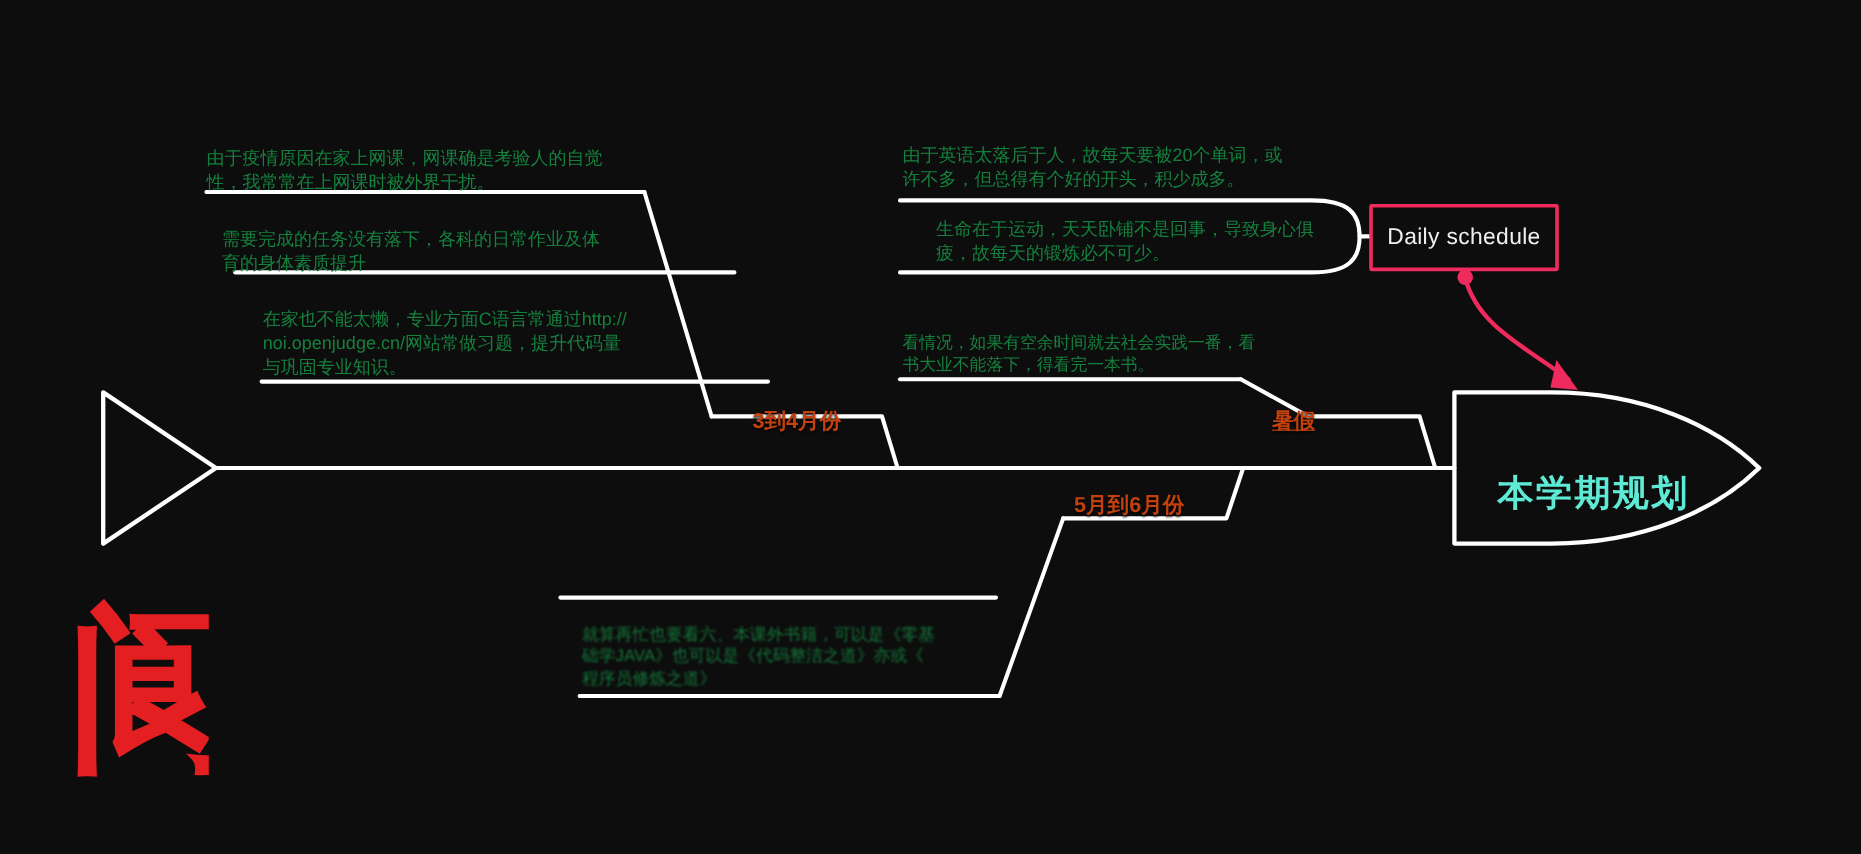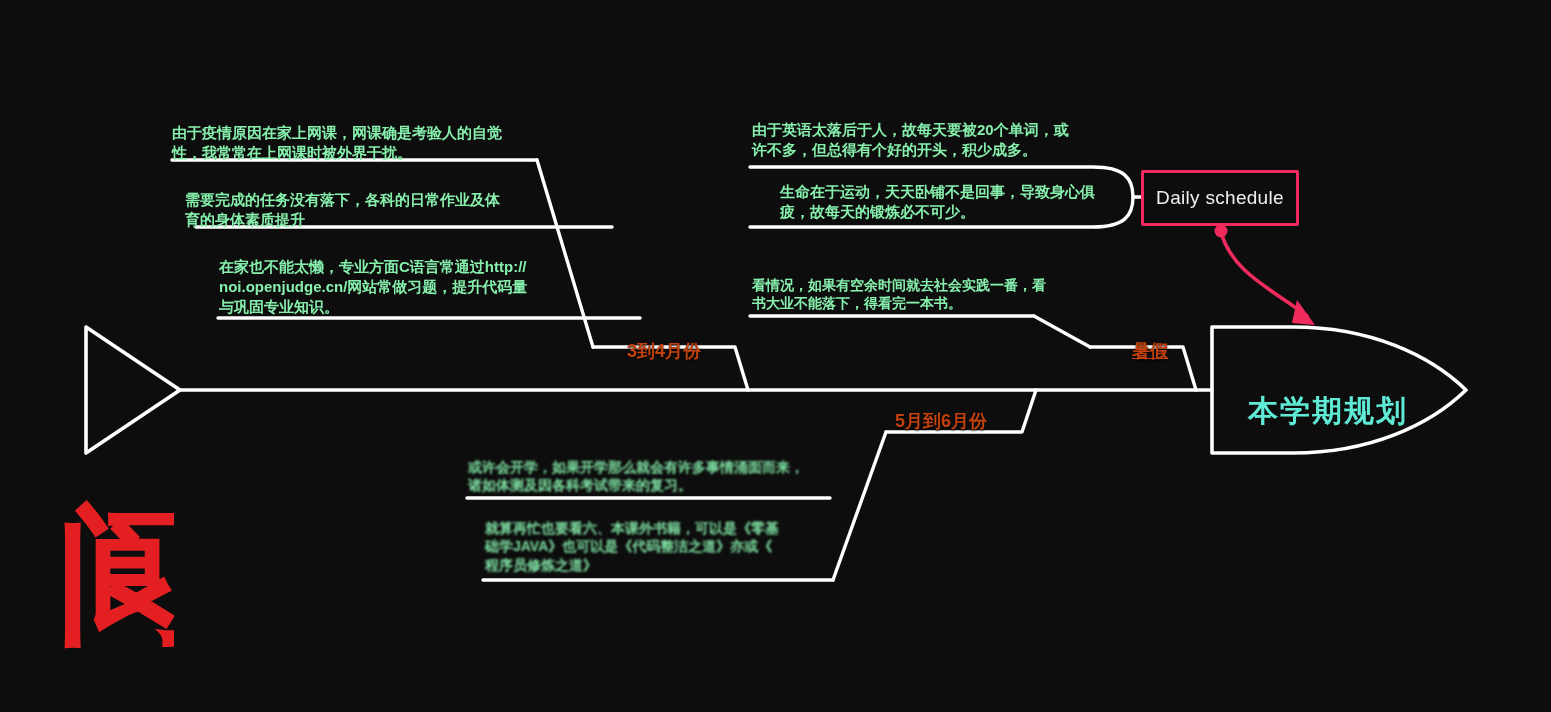--- a/index.html
+++ b/index.html
@@ -17,22 +17,22 @@
   }
   svg.layer {
     position: absolute;
     left: 0; top: 0;
     width: 1551px;
     height: 712px;
     pointer-events: none;
   }
   .txtblock {
     position: absolute;
-    color: #86efac;
-    font-weight: bold;
+    color: #15803d;
+    font-weight: normal;
     font-family: "Liberation Sans", "DejaVu Sans", sans-serif;
     line-height: 1.32;
     letter-spacing: 0px;
     white-space: pre-wrap;
   }
   .blur1 { filter: blur(0.35px); }
   .blur2 { filter: blur(0.9px); opacity: .93; }
   .stage-label {
     position: absolute;
     color: #c2410c;
@@ -147,32 +147,30 @@
 
   <div class="txtblock blur1" style="left:752px; top:120px; width:340px; font-size:15px;">由于英语太落后于人，故每天要被20个单词，或
 许不多，但总得有个好的开头，积少成多。</div>
 
   <div class="txtblock blur1" style="left:762px; top:182px; width:330px; font-size:15px;margin-left:18px;">生命在于运动，天天卧铺不是回事，导致身心俱
 疲，故每天的锻炼必不可少。</div>
 
   <div class="txtblock blur1" style="left:752px; top:276px; width:340px; font-size:14px;">看情况，如果有空余时间就去社会实践一番，看
 书大业不能落下，得看完一本书。</div>
 
-  <div class="txtblock blur2" style="left:468px; top:458px; width:375px; font-size:14px;">或许会开学，如果开学那么就会有许多事情涌面而来，
-诸如体测及因各科考试带来的复习。</div>
 
   <div class="txtblock blur2" style="left:485px; top:519px; width:340px; font-size:14px;">就算再忙也要看六、本课外书籍，可以是《零基
 础学JAVA》也可以是《代码整洁之道》亦或《
 程序员修炼之道》</div>
 
   <div class="stage-label" style="left:627px; top:339px; font-size:18px;">3到4月份</div>
 
   <div class="stage-label" style="left:895px; top:409px; font-size:18px;">5月到6月份</div>
 
-  <div class="stage-label" style="left:1132px; top:339px; font-size:18px;text-decoration:underline;">暑假</div>
+  <div class="stage-label" style="left:1060px; top:339px; font-size:18px;text-decoration:underline;">暑假</div>
 
   <div id="head-title">本学期规划</div>
 
   <div id="daily-box">
     <span>Daily schedule</span>
   </div>
 
   <div id="seal">阆</div>
 
 </div>

